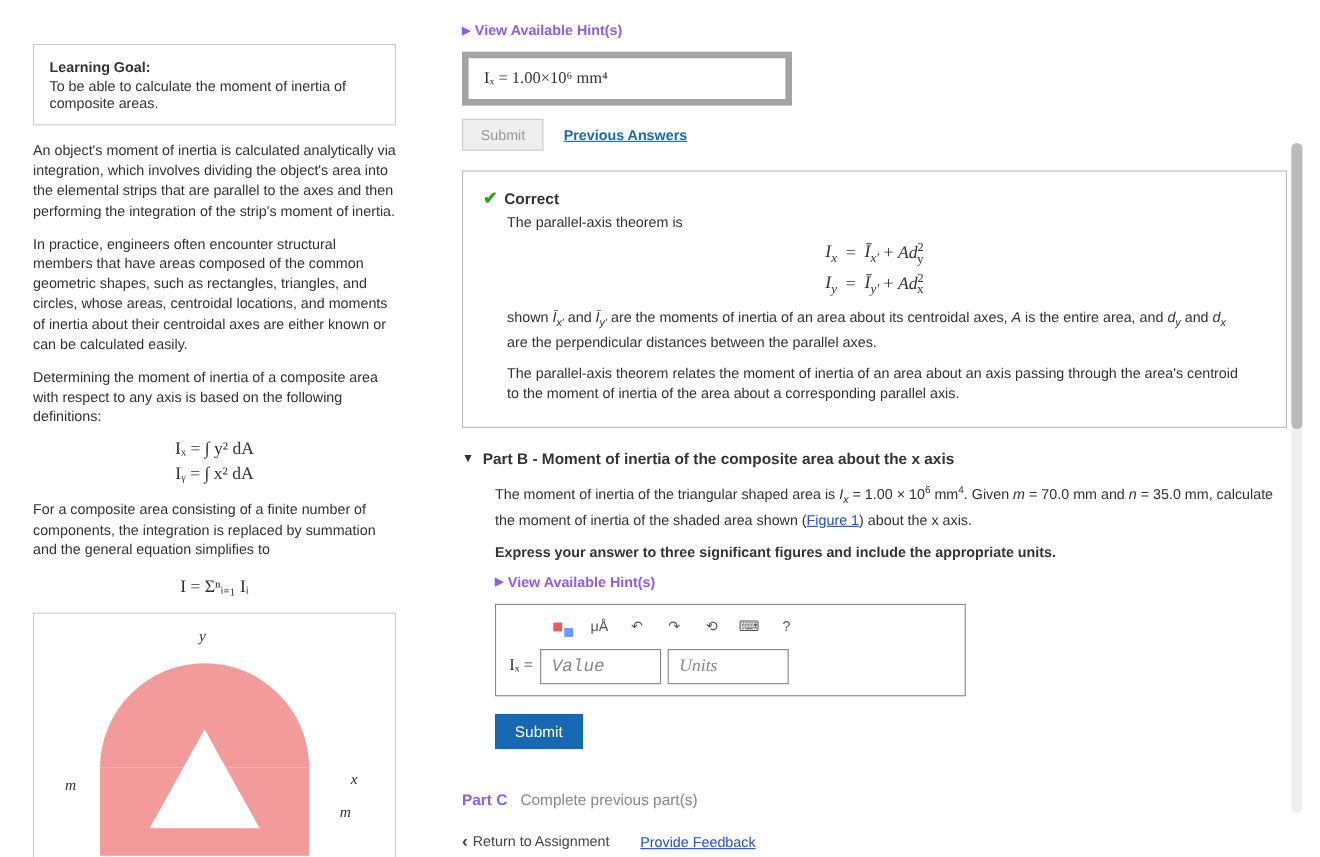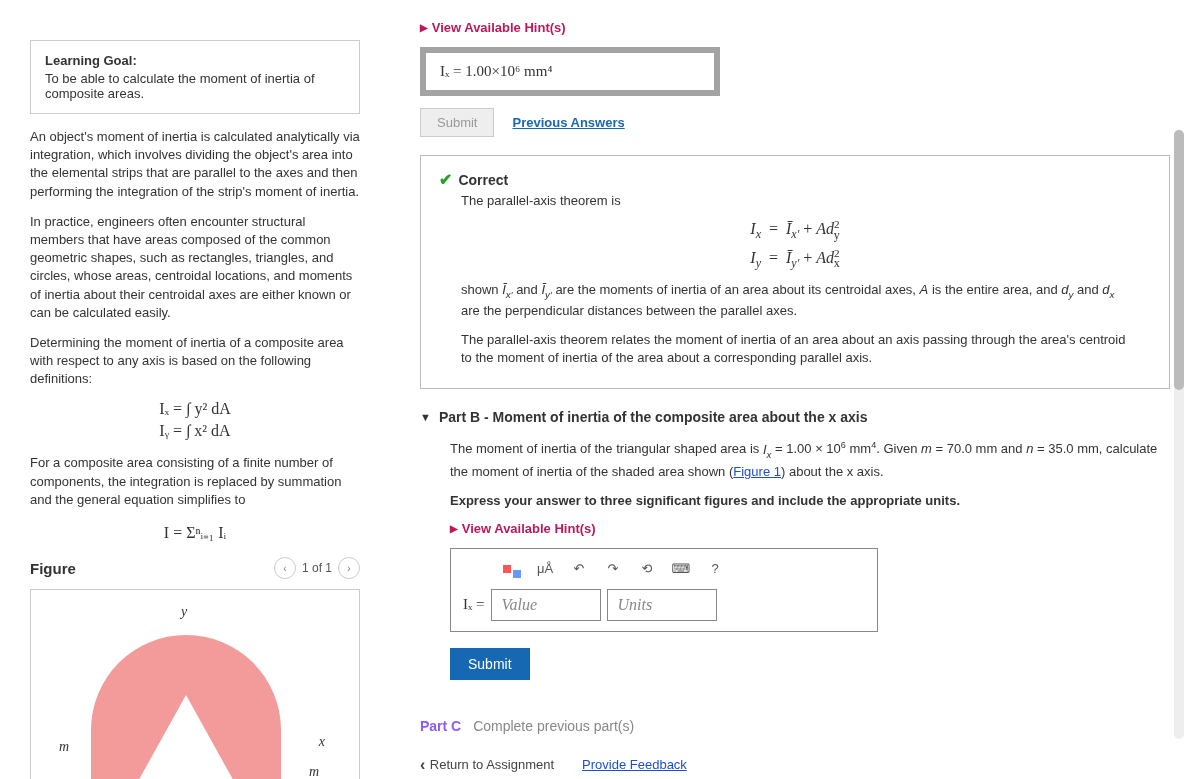--- a/index.html
+++ b/index.html
@@ -15,21 +15,21 @@
   .figure-head h3 { font-weight: bold; font-size: 15px; }
   .pager { display: flex; align-items: center; gap: 6px; font-size: 12px; color: #555;}
   .pager-btn { width: 22px; height: 22px; border-radius: 50%; border: 1px solid #ccc; background: #fff; display: flex; align-items: center; justify-content: center; font-size: 10px; color: #777; cursor: pointer;}
   .figure-area { border: 1px solid #ccc; margin-top: 10px; padding: 10px; position: relative; height: 240px; }
   .shape-wrap { position: absolute; left: 50px; bottom: 18px; width: 220px; height: 200px; }
   .halfcircle { position:absolute; width: 190px; height: 95px; background: #f39a9a; border-top-left-radius: 95px; border-top-right-radius: 95px; left: 10px; bottom: 80px; }
   .rect { position: absolute; width: 190px; height: 80px; background:#f39a9a; left: 10px; bottom: 0; }
   .triangle { position: absolute; left: 55px; bottom: 25px; width: 0; height: 0; border-left: 50px solid transparent; border-right: 50px solid transparent; border-bottom: 90px solid #fff; }
   .axis-label { font-family: 'Times New Roman', serif; font-style: italic; font-size: 14px; position: absolute; }
   
-  .hints-link { color: #be185d; font-size: 13px; font-weight: bold; cursor: pointer; display: flex; align-items: center; gap:4px;}
+  .hints-link { color: #8b5cf6; font-size: 13px; font-weight: bold; cursor: pointer; display: flex; align-items: center; gap:4px;}
   .hints-link::before { content: "▶"; font-size: 10px; }
   .ans-box { border: 6px solid #a3a3a3; padding: 10px 14px; margin: 12px 0; width: 300px; font-family: 'Times New Roman', serif; font-size: 15px; }
   .submit-row { display: flex; align-items: center; gap: 18px; margin-bottom: 18px;}
   .submit-btn-disabled { background: #eee; border: 1px solid #ccc; color: #999; padding: 6px 16px; font-size: 13px; cursor: not-allowed;}
   .prev-ans { color: #1768b3; text-decoration: underline; font-weight: bold; cursor: pointer;}
   .correct-box { border: 1px solid #bbb; padding: 14px 18px; margin-bottom: 20px; }
   .correct-head { display: flex; align-items: center; gap: 6px; font-weight: bold; font-size: 14px;}
   .checkmark { color: #2aa02a; font-size: 16px; }
   .correct-sub { margin: 4px 0 10px 22px; }
   .centered-math { text-align: center; font-family: 'Times New Roman', serif; font-size: 16px; margin: 4px 0;}
@@ -38,21 +38,21 @@
   .part-header .arrow { font-size: 11px; cursor: pointer;}
   .part-body { padding-left: 30px; }
   .instruct { margin-bottom: 10px; line-height: 1.5; }
   .link { color: #1d4ed8; text-decoration: underline; cursor: pointer;}
   .bold { font-weight: bold; }
   .answer-input-box { border: 1px solid #888; padding: 10px 12px; width: 428px; margin: 12px 0;}
   .toolbar { display: flex; align-items: center; gap: 14px; padding: 0 0 10px 40px;}
   .tb-icon { width: 20px; height: 20px; display:flex; align-items:center; justify-content:center; font-size: 13px; color: #555; cursor:pointer;}
   .input-row { display: flex; align-items: center; gap: 6px; font-family: 'Times New Roman', serif; font-size: 15px;}
   .field { border: 1px solid #888; padding: 6px 10px; font-style: italic; color: #888; font-family: 'Times New Roman', serif; font-size: 16px;}
-  .field.value { width: 110px; }
+  .field.value { width: 110px; font-family: Liberation Mono, monospace; }
   .field.units { width: 110px; }
   .submit-btn { background: #1768b3; color: #fff; border: none; padding: 8px 18px; font-size: 14px; cursor: pointer; margin: 4px 0 18px 0;}
   .partc-row { font-size: 14px; margin: 20px 0 22px 0;}
   .partc-row b { margin-right: 8px; color: #8b5cf6;}
   .footer-row { display: flex; align-items: center; gap: 28px; margin-top: 6px;}
   .return-link { color: #444; font-size: 13px; cursor: pointer;}
   .return-link::before { content: "‹ "; font-weight: bold; font-size: 16px; vertical-align: -1px;}
   .scrollbar { position: absolute; right: 16px; top: 130px; bottom: 40px; width: 10px; background: #eee; border-radius: 5px; }
   .scrollbar-thumb { position: absolute; left: 0; top: 0; width: 10px; height: 260px; background: #bbb; border-radius: 5px;}
   sup { font-size: 0.7em; }
@@ -69,28 +69,20 @@
       <div>To be able to calculate the moment of inertia of composite areas.</div>
     </div>
     <div class="para">An object's moment of inertia is calculated analytically via integration, which involves dividing the object's area into the elemental strips that are parallel to the axes and then performing the integration of the strip's moment of inertia.</div>
     <div class="para">In practice, engineers often encounter structural members that have areas composed of the common geometric shapes, such as rectangles, triangles, and circles, whose areas, centroidal locations, and moments of inertia about their centroidal axes are either known or can be calculated easily.</div>
     <div class="para">Determining the moment of inertia of a composite area with respect to any axis is based on the following definitions:</div>
     <div class="eq-block">Iₓ   =   ∫ y² dA</div>
     <div class="eq-block" style="margin-top:-10px">Iᵧ   =   ∫ x² dA</div>
     <div class="para">For a composite area consisting of a finite number of components, the integration is replaced by summation and the general equation simplifies to</div>
     <div class="eq-block">I = Σⁿᵢ₌₁ Iᵢ</div>
 
-    <div class="figure-head">
-      <h3>Figure</h3>
-      <div class="pager">
-        <div class="pager-btn">‹</div>
-        <span>1 of 1</span>
-        <div class="pager-btn">›</div>
-      </div>
-    </div>
 
     <div class="figure-area">
       <div class="shape-wrap">
         <div class="halfcircle"></div>
         <div class="rect"></div>
         <div class="triangle"></div>
         <span class="axis-label" style="left:100px; top:-6px;">y</span>
         <span class="axis-label" style="right:-24px; bottom:60px;">x</span>
         <span class="axis-label" style="left:-22px; bottom:55px;">m</span>
 

